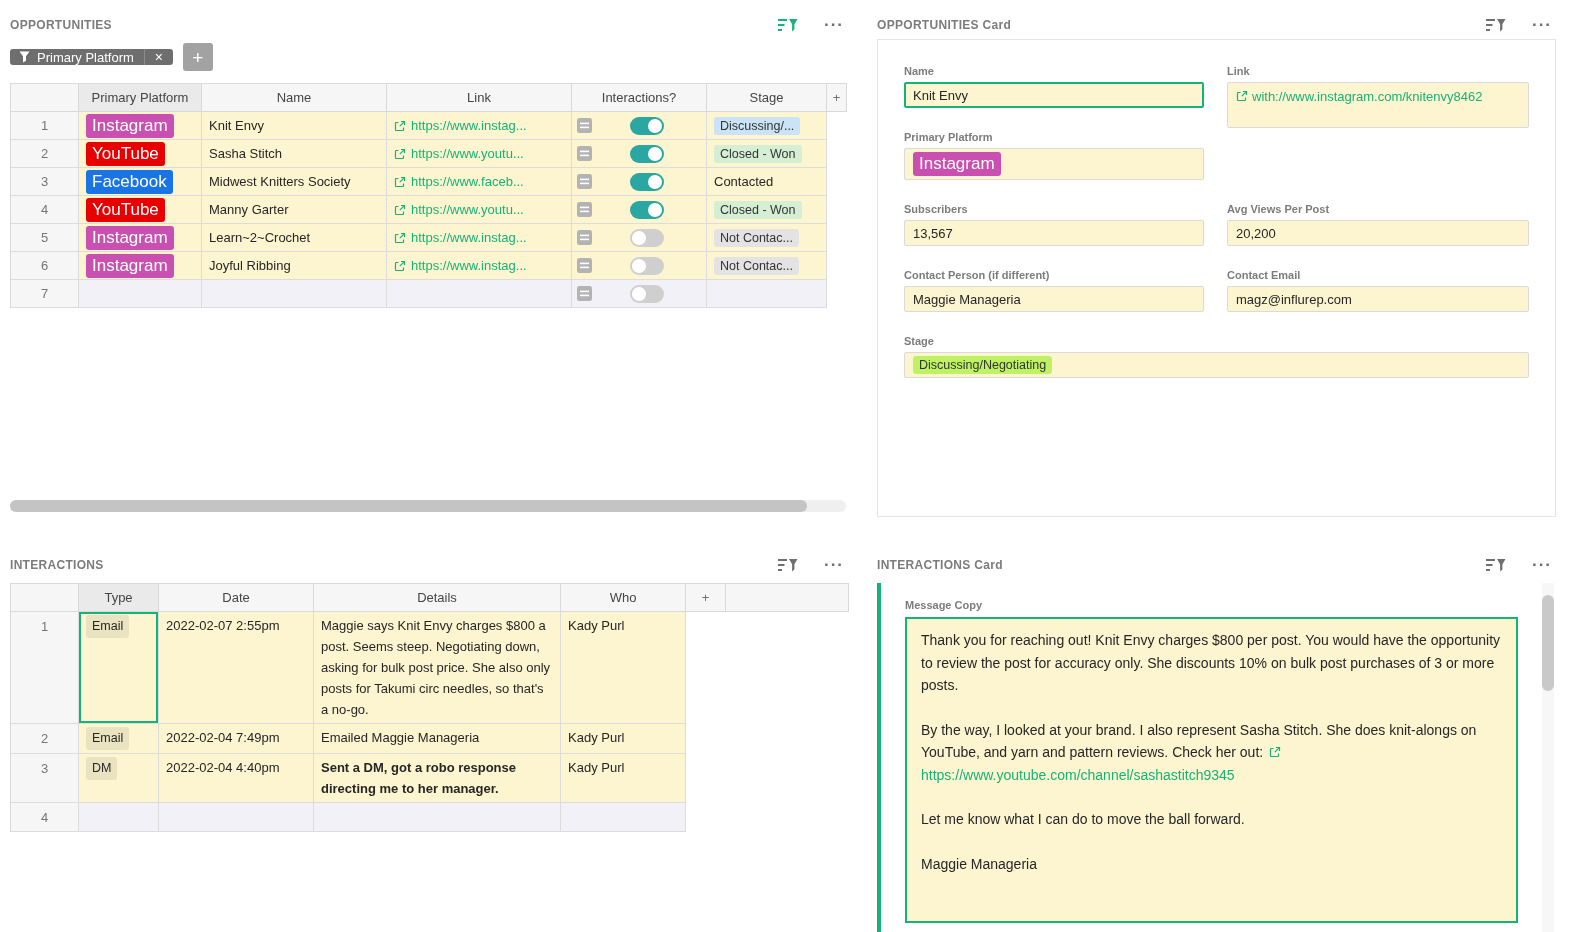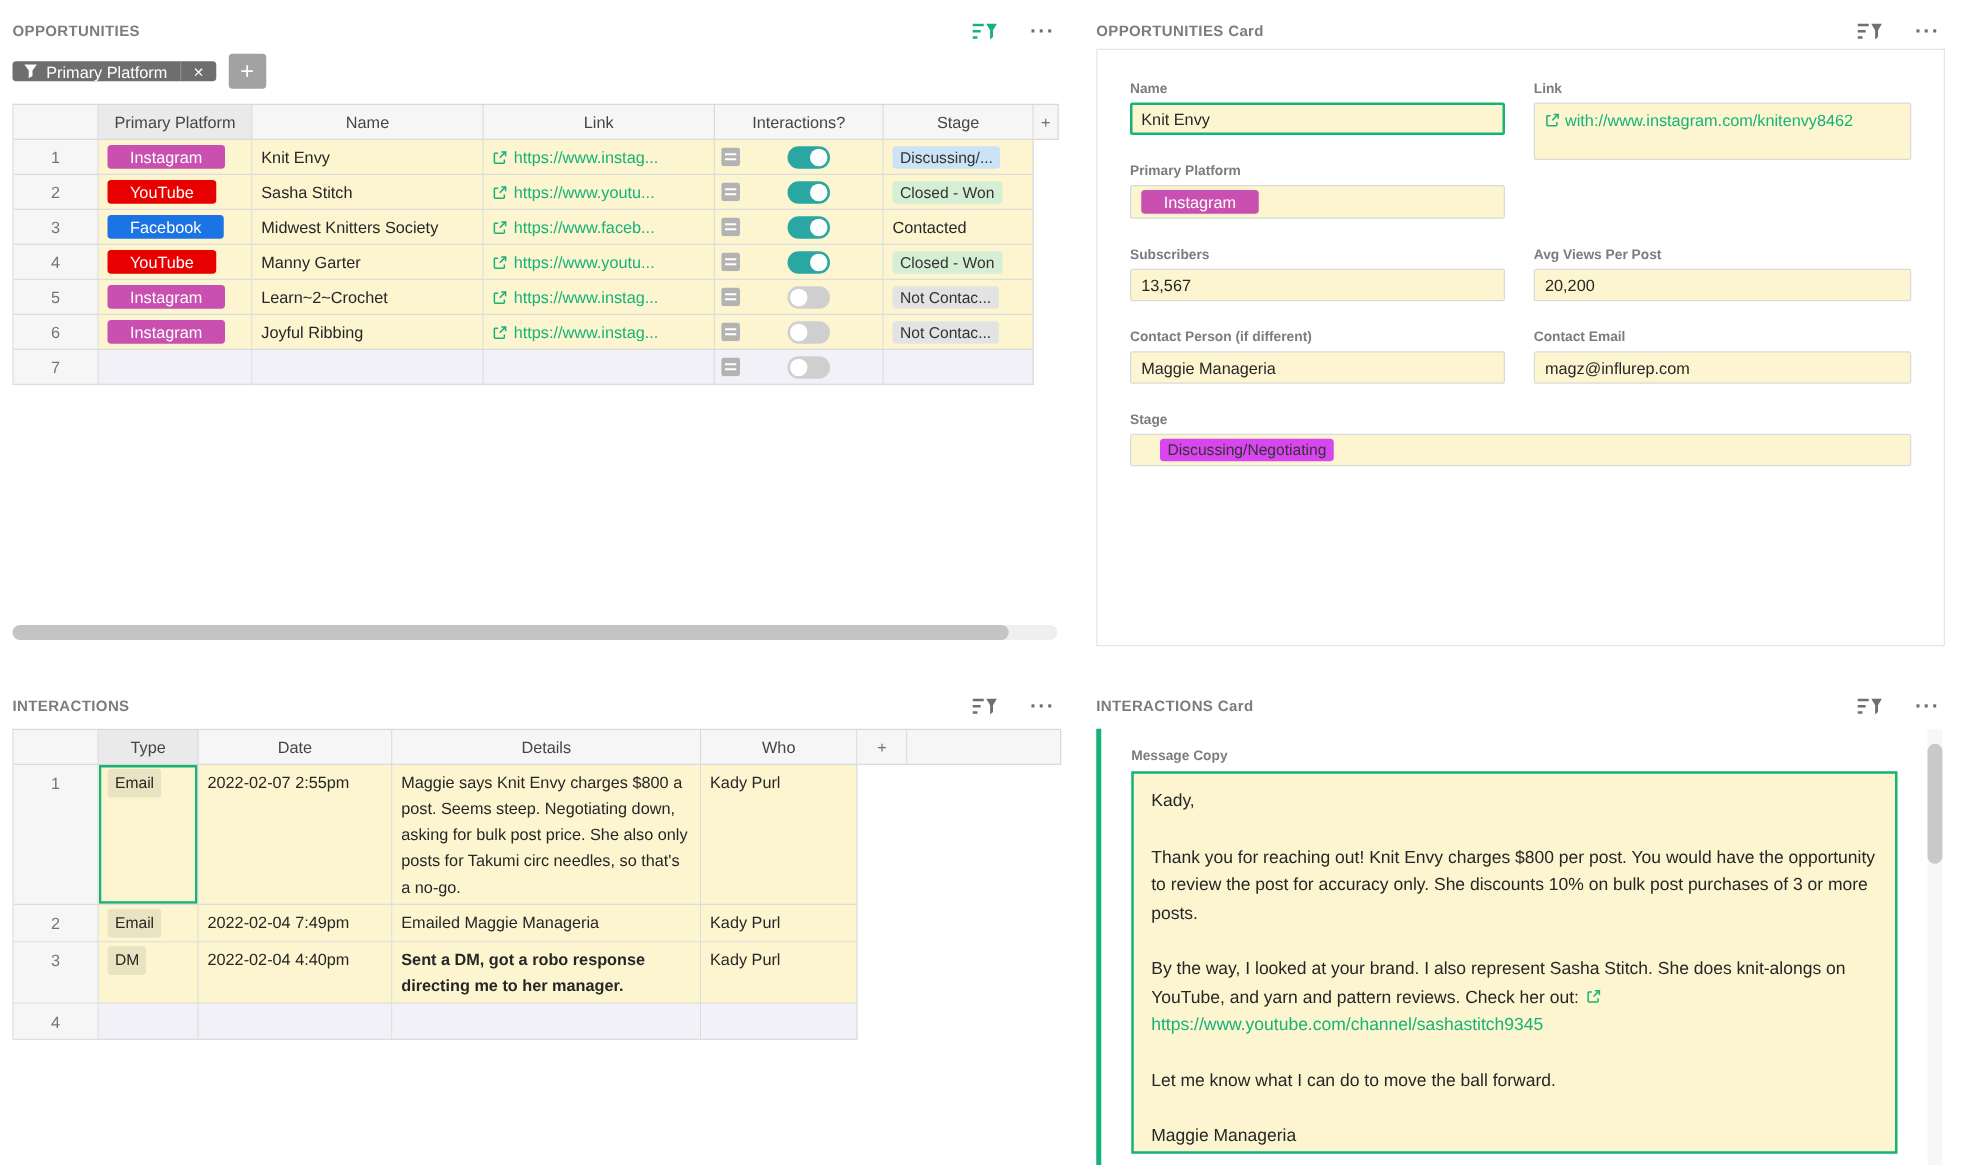--- a/index.html
+++ b/index.html
@@ -32,21 +32,21 @@
   .hcell{height:28px;background:#F6F6F6;border-right:1px solid #D9D9D9;border-bottom:1px solid #D9D9D9;
     display:flex;align-items:center;justify-content:center;font-size:13px;color:#454545;flex:none;cursor:pointer}
   .hcell.active{background:#EAEAEA}
   .hcell.plus{color:#6f6f6f}
   .hcell.filler{cursor:default}
   .cell{min-height:28px;background:#FCF5D0;border-right:1px solid #DCDCDC;border-bottom:1px solid #DCDCDC;
     display:flex;align-items:center;padding:0 7px;font-size:13px;flex:none;overflow:hidden;cursor:pointer}
   .cell.rn{background:#F6F6F6;color:#757575;justify-content:center;padding:0}
   .cell.addrow{background:#F1F1F7}
   .cell.cursor{box-shadow:inset 0 0 0 2px #16B378}
-  .badge{padding:2px 18px;border-radius:3px;color:#fff;font-size:13px;white-space:nowrap}
+  .badge{padding:2px 6px;border-radius:3px;color:#fff;font-size:17px;white-space:nowrap}
   .token{padding:2px 6px;border-radius:3px;font-size:12.5px;color:#333;white-space:nowrap;overflow:hidden;
     text-overflow:ellipsis;max-width:100%}
   .choice{background:rgba(0,0,0,.07);padding:1px 6px;border-radius:3px;font-size:12.5px}
   .cell.link{color:#16B378;gap:5px;white-space:nowrap}
   .cell.link .lnk-txt{overflow:hidden;text-overflow:ellipsis}
   .cell.inter{padding:0 5px}
   .cell.inter .toggle{margin:0 auto}
   .toggle{width:34px;height:18px;border-radius:9px;background:#CFCFCF;position:relative;flex:none;cursor:pointer}
   .toggle.on{background:#2AA7A3}
   .toggle::after{content:"";position:absolute;top:2px;left:2px;width:14px;height:14px;border-radius:50%;background:#fff}
@@ -377,21 +377,21 @@
         <label>Contact Person (if different)</label>
         <div class="fbox">Maggie Manageria</div>
       </div>
       <div class="fld">
         <label>Contact Email</label>
         <div class="fbox">magz@influrep.com</div>
       </div>
       <div class="fld f-wide">
         <label>Stage</label>
         <div class="fbox">
-          <span class="token" id="card-stage-token" style="background: #d946ef; margin-left: 15px;">Discussing/Negotiating</span>
+          <span class="token" id="card-stage-token" style="background: #bef264;">Discussing/Negotiating</span>
         </div>
       </div>
     </div>
   </div>
 </div>
 
 <div class="sec" id="sec-inter">
   <div class="sec-head">
     <span class="sec-title">INTERACTIONS</span>
     <span class="head-icons">
@@ -464,21 +464,20 @@
             <rect x="0" y="11" width="4" height="2"></rect>
             <path d="M11 1h8.5L16.4 6.2v5.3l-2.3 2V6.2L11 1z"></path>
           </svg>
       </span>
       <span class="dots">···</span>
     </span>
   </div>
   <div class="icard">
     <label>Message Copy</label>
     <div id="msg-copy">
-        <div class="mpara">Kady,</div>
         <div class="mpara">Thank you for reaching out! Knit Envy charges $800 per post. You would have the opportunity to review the post for accuracy only. She discounts 10% on bulk post purchases of 3 or more posts.</div>
         <div class="mpara">By the way, I looked at your brand. I also represent Sasha Stitch. She does knit-alongs on YouTube, and yarn and pattern reviews. Check her out: <span class="mlink"><span class="inline-svg"><svg width="12" height="12" viewBox="0 0 12 12" style="flex:none">
                 <path d="M4.5 2.5H2.2a.7.7 0 0 0-.7.7v6.6a.7.7 0 0 0 .7.7h6.6a.7.7 0 0 0 .7-.7V7.5" fill="none" stroke="currentColor" stroke-width="1.2"></path>
                 <path d="M7 1.5h3.5V5" fill="none" stroke="currentColor" stroke-width="1.2"></path>
                 <path d="M10.3 1.7 5.8 6.2" stroke="currentColor" stroke-width="1.2"></path>
               </svg></span><span>https://www.youtube.com/channel/sashastitch9345</span></span></div>
         <div class="mpara">Let me know what I can do to move the ball forward.</div>
         <div class="mpara">Maggie Manageria</div>
       </div>
     <div class="vscroll">

